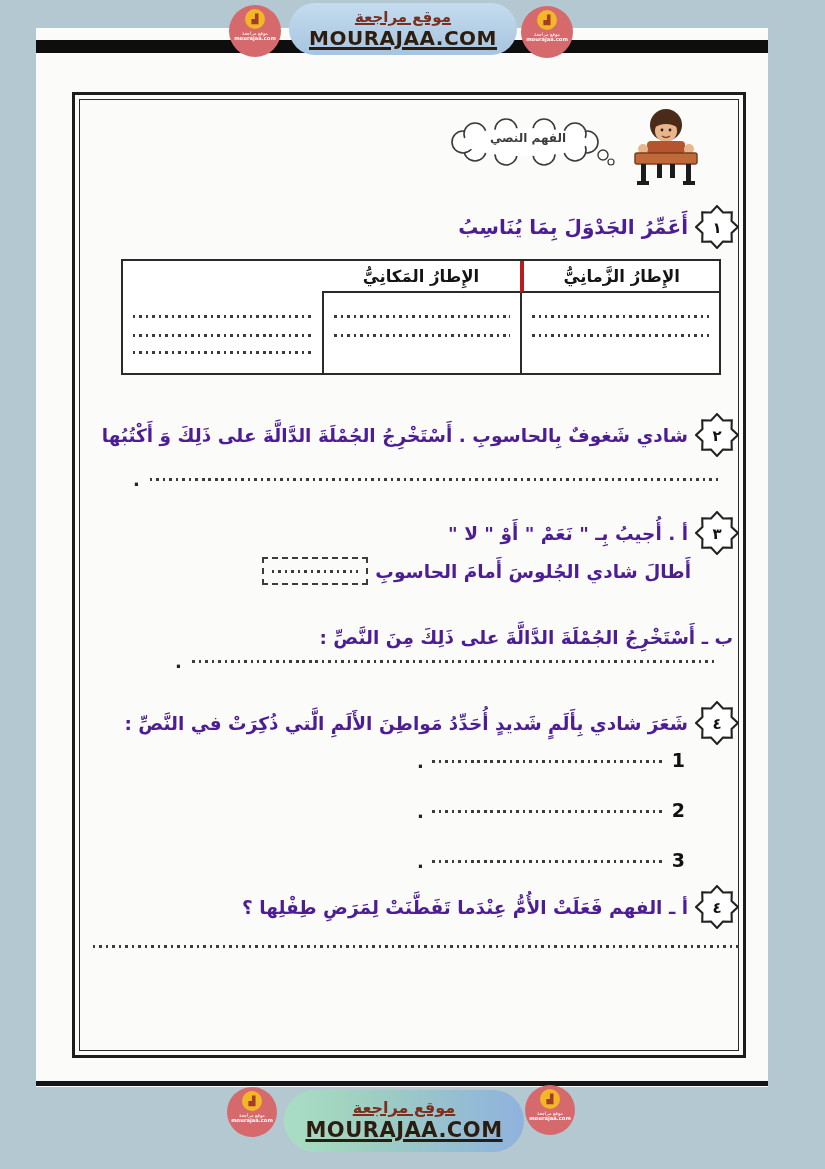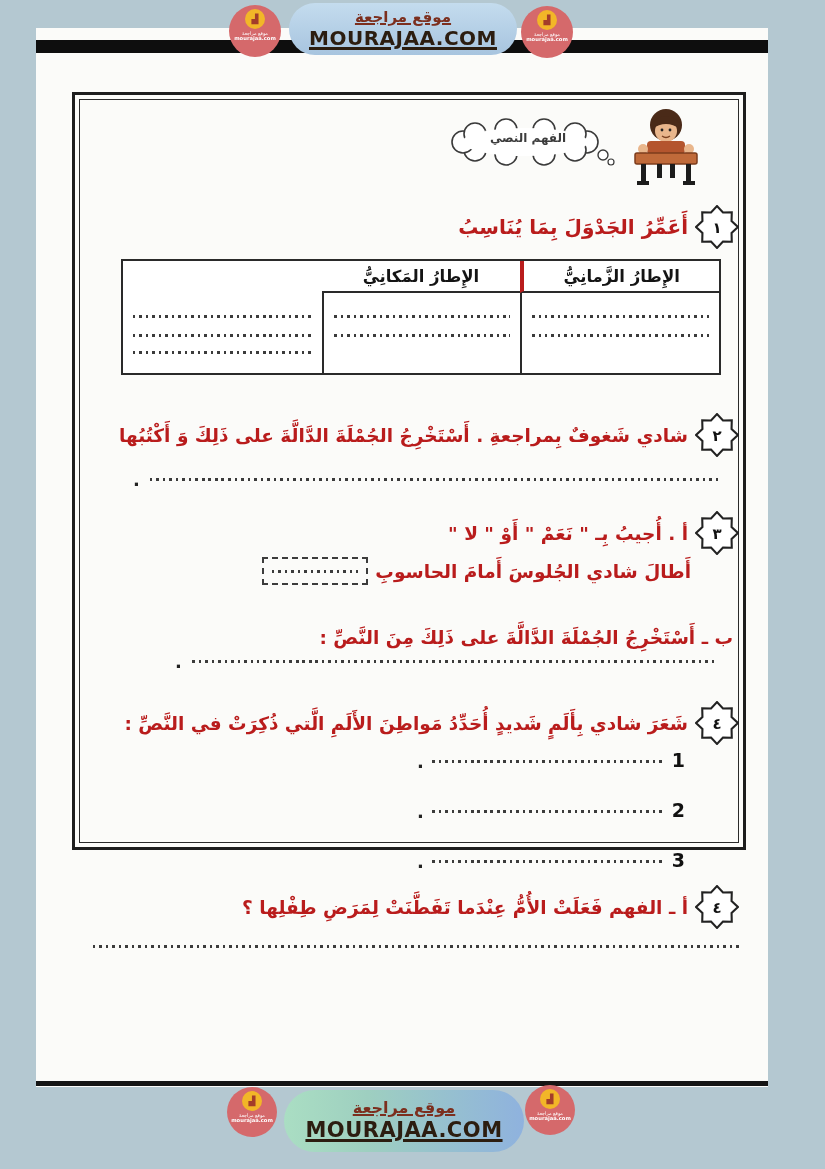--- a/index.html
+++ b/index.html
@@ -14,21 +14,21 @@
   
   .sheet{
     position:absolute;left:36px;top:28px;width:732px;height:1059px;
     background:#fbfbf9;
   }
   .topbar{position:absolute;left:0;top:12px;width:100%;height:13px;background:#0e0e0e;}
   .bottombar{position:absolute;left:0;top:1053px;width:100%;height:5px;background:#151515;}
 
   
   .frame{
-    position:absolute;left:72px;top:92px;width:674px;height:758px;
+    position:absolute;left:72px;top:92px;width:674px;height:966px;
     box-sizing:border-box;
     border:3px solid #1d1d1d;
     outline:1.5px solid #2a2a2a;
     outline-offset:-8px;
     background:transparent;
   }
 
   
   .kid{position:absolute;right:30px;top:10px;width:94px;height:88px;}
 
@@ -38,21 +38,21 @@
     position:absolute;right:160px;top:36px;width:110px;
     text-align:center;font-size:12px;font-weight:bold;color:#3c3c3c;
     direction:rtl;
   }
 
   
   .qrow{
     position:absolute;display:flex;direction:rtl;align-items:center;gap:7px;
     color:#161616;
   }
-  .qtext{font-weight:bold;font-size:18.5px;white-space:nowrap;color:#b91c1c;text-align:right;}
+  .qtext{font-weight:bold;font-size:18.5px;white-space:nowrap;color:#4c1d95;text-align:right;}
   .qtext.big{font-size:20px;}
 
   .qbadge{position:relative;width:44px;height:44px;flex:0 0 44px;}
   .qbadge svg{position:absolute;inset:0;}
   .qnum{
     position:absolute;inset:0;display:flex;align-items:center;justify-content:center;
     font-size:15px;font-weight:bold;color:#111;padding-top:2px;
   }
 
   
@@ -217,21 +217,21 @@
       </div>
     </div>
 
     <div class="qrow" style="top:318px;right:4px;">
       <div class="qbadge">
         <svg viewBox="0 0 42 42">
             <polygon points="41,21 34.9,26.7 35.1,35.1 26.7,34.9 21,41 15.3,34.9 6.9,35.1 7.1,26.7 1,21 7.1,15.3 6.9,6.9 15.3,7.1 21,1 26.7,7.1 35.1,6.9 34.9,15.3" fill="#fff" stroke="#222" stroke-width="2"></polygon>
           </svg>
         <span class="qnum">٢</span>
       </div>
-      <span class="qtext">شادي شَغوفٌ بِمراجعةِ . أَسْتَخْرِجُ الجُمْلَةَ الدَّالَّةَ على ذَلِكَ وَ أَكْتُبُها</span>
+      <span class="qtext">شادي شَغوفٌ بِالحاسوبِ . أَسْتَخْرِجُ الجُمْلَةَ الدَّالَّةَ على ذَلِكَ وَ أَكْتُبُها</span>
     </div>
 
     <div class="ansline" style="top:380px;right:22px;left:58px;">
       <div class="dots"></div>
       <span class="dot-period">.</span>
     </div>
 
     <div class="qrow" style="top:416px;right:4px;">
       <div class="qbadge">
         <svg viewBox="0 0 42 42">

